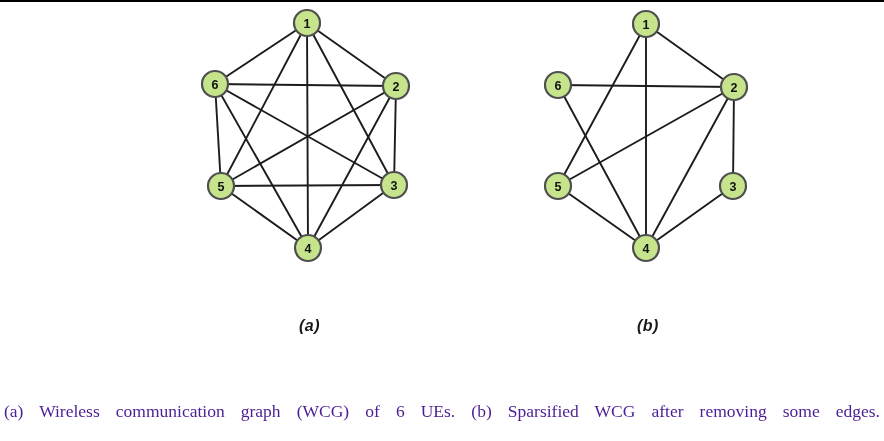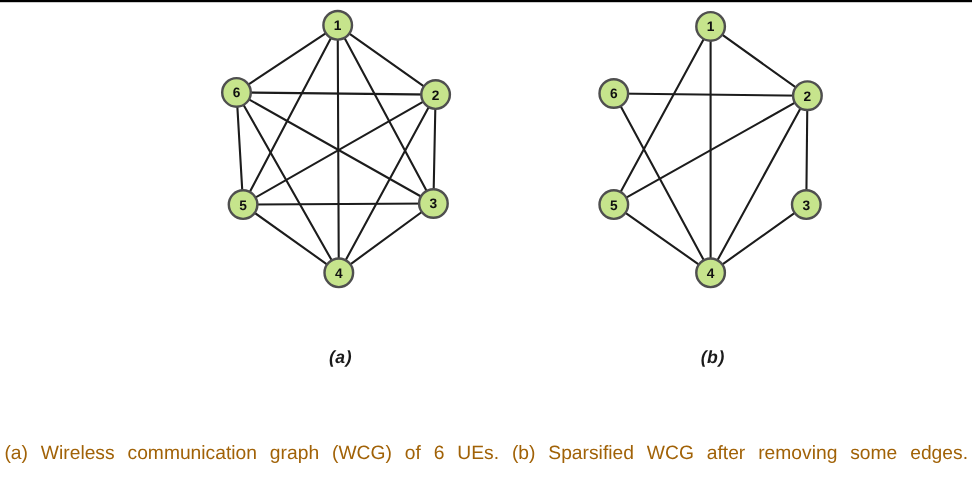--- a/index.html
+++ b/index.html
@@ -37,24 +37,24 @@
     color: #1a1a1a;
     letter-spacing: 0.5px;
   }
   .panel-label-a { left: 299px; top: 317px; }
   .panel-label-b { left: 637px; top: 317px; }
   .caption {
     position: absolute;
     top: 401px;
     left: 4px;
     width: 876px;
-    font-family: Liberation Sans, sans-serif;
+    font-family: Liberation Serif, serif;
     font-size: 17.5px;
     line-height: 1.25;
-    color: #a16207;
+    color: #4c1d95;
     text-align: justify;
     text-align-last: justify;
     white-space: nowrap;
   }
 </style>
 </head>
 <body>
 
 <div class="page" style="background: rgb(255, 255, 255);">
   <div class="top-rule" style="background: rgb(0, 0, 0);"></div>

